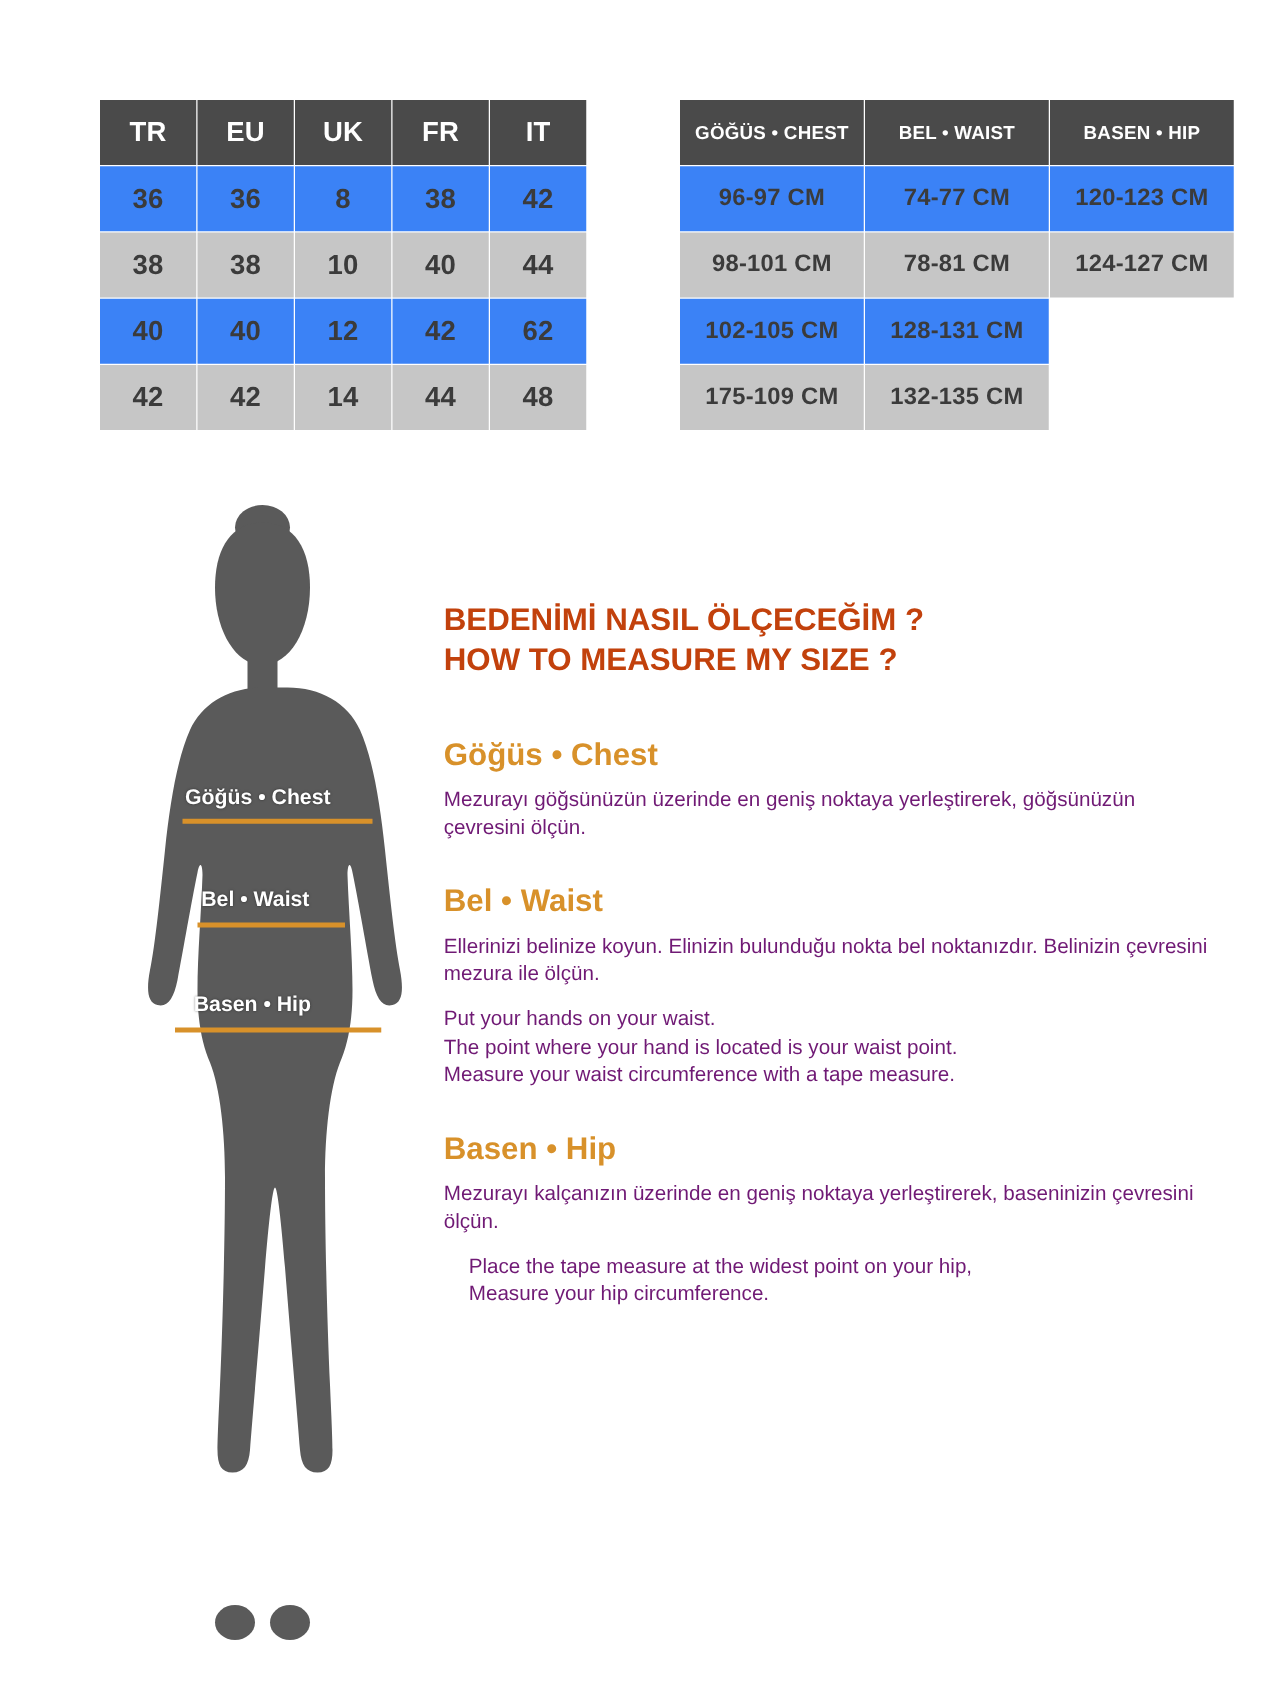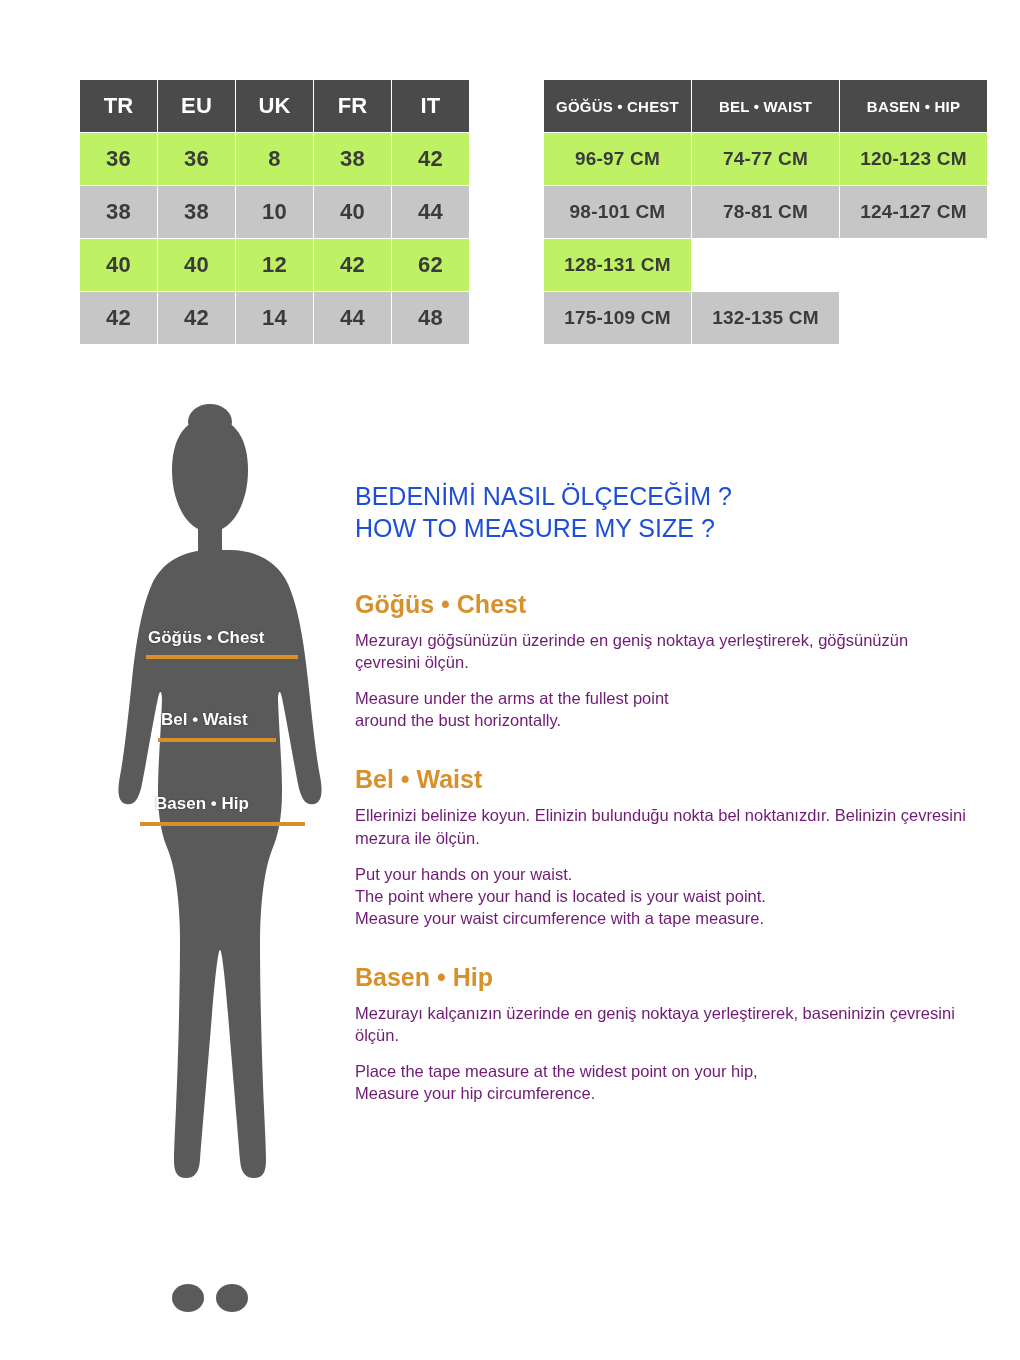--- a/index.html
+++ b/index.html
@@ -57,21 +57,21 @@
     margin-right: 1px;
   }
   .table-right .t-row { margin-bottom: 1px; }
   .table-right .t-head .t-cell { font-size: 15px; }
 
   .t-head .t-cell {
     background: #4a4a4a;
     color: #ffffff;
   }
   .t-body-odd .t-cell {
-    background: #bef264;
+    background: #3b82f6;
     color: #3b3b3b;
   }
   .t-body-even .t-cell {
     background: #c6c6c6;
     color: #3b3b3b;
   }
 
   
   .figure-wrap {
     position: absolute;
@@ -103,23 +103,23 @@
   .line-hip { left: 80px; top: 422px; width: 165px; }
 
   
   .content {
     position: absolute;
     left: 355px;
     top: 480px;
     width: 620px;
   }
   .head-title {
-    color: #1d4ed8;
+    color: #c2410c;
     font-size: 25px;
-    font-weight: normal;
+    font-weight: bold;
     line-height: 1.28;
     margin: 0 0 46px 0;
   }
   .head-title div { white-space: nowrap; }
 
   .sec-title {
     color: #d8912a;
     font-size: 25px;
     font-weight: bold;
     margin: 0 0 10px 0;
@@ -188,20 +188,21 @@
       <div class="t-cell">96-97 CM</div>
       <div class="t-cell">74-77 CM</div>
       <div class="t-cell">120-123 CM</div>
     </div>
     <div class="t-row t-body-even">
       <div class="t-cell">98-101 CM</div>
       <div class="t-cell">78-81 CM</div>
       <div class="t-cell">124-127 CM</div>
     </div>
     <div class="t-row t-body-odd">
+      <div class="t-cell">102-105 CM</div>
       <div class="t-cell">128-131 CM</div>
     </div>
     <div class="t-row t-body-even">
       <div class="t-cell">175-109 CM</div>
       <div class="t-cell">132-135 CM</div>
     </div>
   </div>
 
 </div>
 
@@ -267,32 +268,30 @@
 <div class="content">
 
   <div class="head-title">
     <div>BEDENİMİ NASIL ÖLÇECEĞİM ?</div>
     <div>HOW TO MEASURE MY SIZE ?</div>
   </div>
 
   <div class="section s-chest">
     <div class="sec-title">Göğüs • Chest</div>
     <p class="sec-para">Mezurayı göğsünüzün üzerinde en geniş noktaya yerleştirerek, göğsünüzün çevresini ölçün.</p>
-    <p class="sec-para pre" style="white-space: pre-line;">Measure under the arms at the fullest point
-around the bust horizontally.</p>
   </div>
 
   <div class="section s-waist">
     <div class="sec-title">Bel • Waist</div>
     <p class="sec-para">Ellerinizi belinize koyun. Elinizin bulunduğu nokta bel noktanızdır. Belinizin çevresini mezura ile ölçün.</p>
     <p class="sec-para pre" style="white-space: pre-line;">Put your hands on your waist.
 The point where your hand is located is your waist point.
 Measure your waist circumference with a tape measure.</p>
   </div>
 
   <div class="section s-hip">
     <div class="sec-title">Basen • Hip</div>
     <p class="sec-para">Mezurayı kalçanızın üzerinde en geniş noktaya yerleştirerek, baseninizin çevresini ölçün.</p>
-    <p class="sec-para pre" style="white-space: pre-line;">Place the tape measure at the widest point on your hip,
+    <p class="sec-para pre" style="white-space: pre-line; margin-left: 20px;">Place the tape measure at the widest point on your hip,
 Measure your hip circumference.</p>
   </div>
 
 </div>
 
 </body></html>

